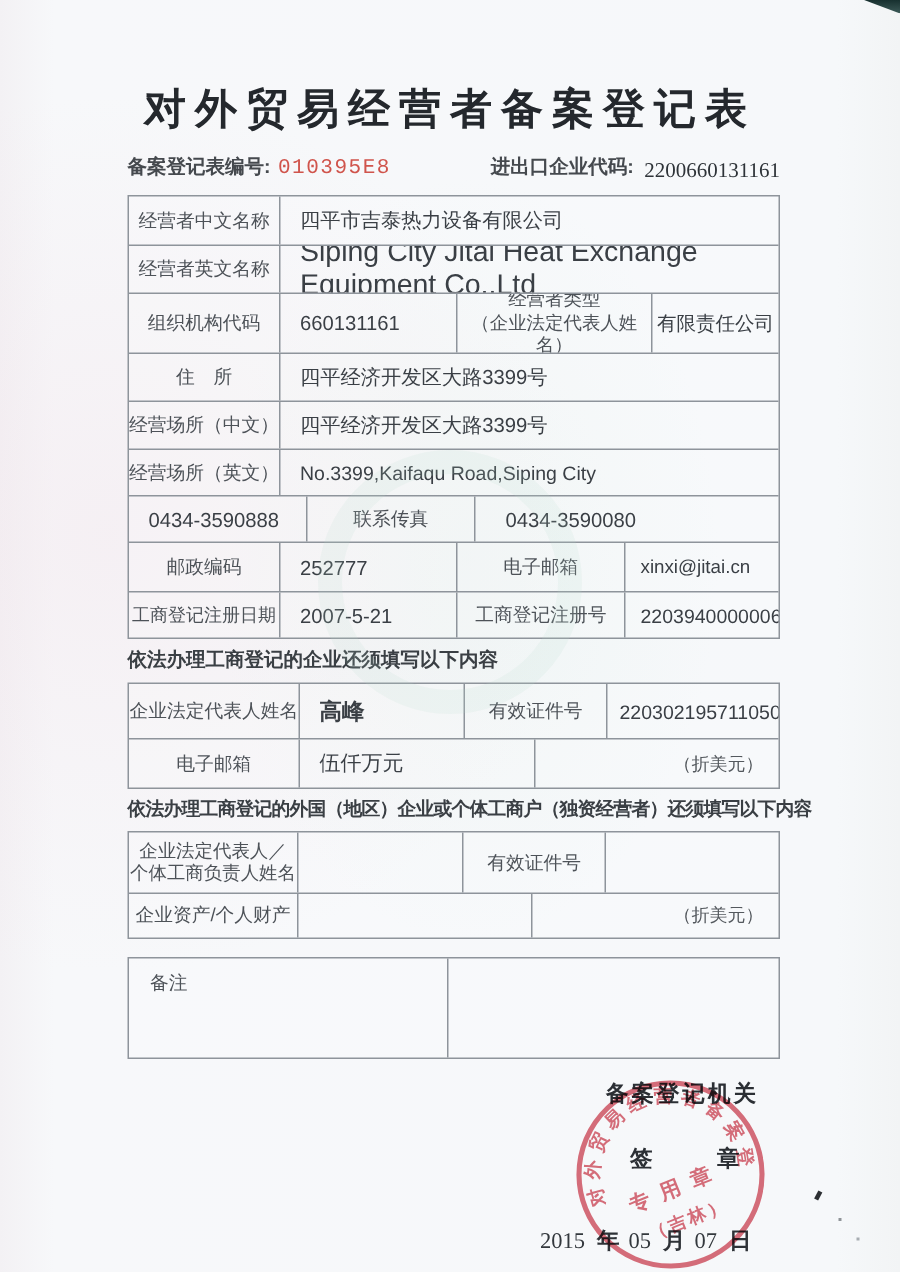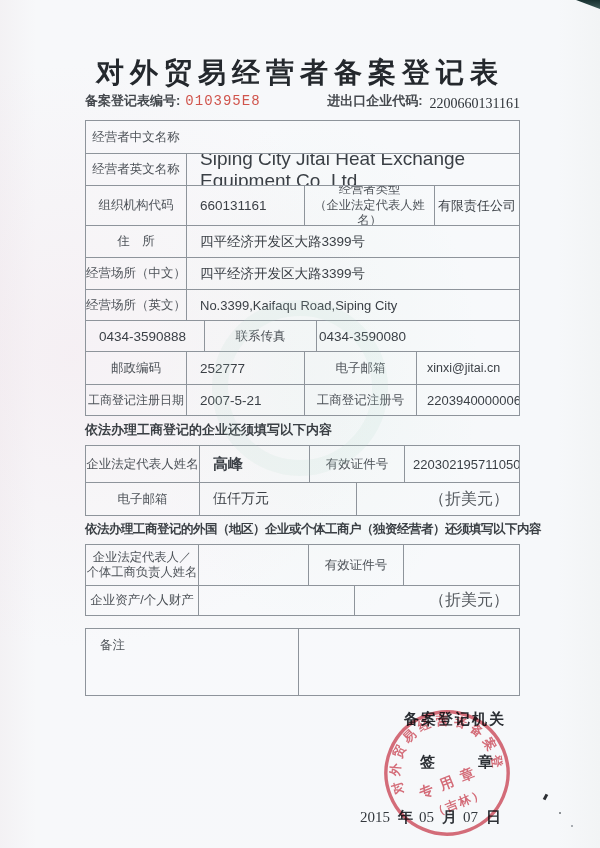--- a/index.html
+++ b/index.html
@@ -14,35 +14,35 @@
       linear-gradient(90deg,#f3f1f4 0%,#f7f8fa 6%,#f6f8fa 93%,#f2f4f5 100%);
   }
   .corner-sliver { position:absolute; top:0; right:0; width:26px; height:9px;
     background:linear-gradient(to bottom, #17302f, #3d5a58);
     clip-path:polygon(100% 0,8% 0,100% 100%); }
   .watermark { position:absolute; left:212px; top:300px; width:176px; height:176px;
     border:16px solid rgba(186,219,203,.14); border-radius:50%; }
   .title { margin-top:54px; text-align:center; font-size:28px; font-weight:bold;
     letter-spacing:6px; color:#24282d; }
   .content { width:435px; margin-left:85px; }
-  .meta { display:flex; justify-content:space-between; height:22px; }
+  .meta { display:flex; justify-content:space-between; margin-top:10px; height:22px; }
   .meta-left, .meta-right { display:flex; align-items:baseline; font-size:13px; color:#45494e; font-weight:bold; }
   .form-no { font-family:"Liberation Mono","DejaVu Sans Mono",monospace; font-weight:normal;
     color:#d0544c; font-size:14px; letter-spacing:1px; margin-left:5px; }
   .code-val { font-family:"Liberation Serif","DejaVu Serif",serif; font-weight:normal;
     color:#2e3338; font-size:14px; margin-left:7px; position:relative; top:3px; }
   .tbl { border:1px solid var(--bd); margin-top:6px; background:rgba(255,255,255,.18); }
   .tr { display:flex; border-top:1px solid var(--bd); }
   .tr:first-child { border-top:none; }
   .td { border-left:1px solid var(--bd); display:flex; align-items:center; overflow:hidden; }
   .td:first-child { border-left:none; }
   .lab { justify-content:center; text-align:center; font-size:12.5px; color:var(--lab); }
   .val { padding-left:13px; font-size:13.5px; color:var(--val); }
   .val.center { justify-content:center; padding-left:0; }
-  .usd { justify-content:flex-end; padding-right:10px; font-size:16px; color:#54595e; }
+  .usd { justify-content:flex-end; padding-right:10px; font-size:12px; color:#54595e; }
   .two-line { line-height:1.25; font-size:12.3px; }
   .sec-head { margin-top:5px; font-size:13px; font-weight:bold; color:#3a3f44; white-space:nowrap; }
   .sec-head.long { font-size:12.5px; letter-spacing:-0.5px; }
   .remarks-label { align-items:flex-start !important; justify-content:flex-start !important;
     padding:8px 0 0 14px; }
   .note { margin-top:6px; font-size:13px; color:#34383d; white-space:nowrap; }
   .footer { position:relative; width:100%; height:140px; }
   .authority { position:absolute; left:404px; top:14px; font-size:15px; font-weight:bold;
     letter-spacing:2px; color:#2b2f34; }
   .sign-seal { position:absolute; left:420px; top:57px; font-size:15px; font-weight:bold;
@@ -73,20 +73,21 @@
       </div>
       <div class="meta-right">
         <span>进出口企业代码:</span>
         <span class="code-val">2200660131161</span>
       </div>
     </div>
 
     <div class="tbl">
       <div class="tr" style="height:32px">
         <div class="td lab" style="flex:0 0 100px">经营者中文名称</div>
+        <div class="td val" style="flex:1">四平市吉泰热力设备有限公司</div>
       </div>
       <div class="tr" style="height:32px">
         <div class="td lab" style="flex:0 0 100px">经营者英文名称</div>
         <div class="td val" style="flex:1;font-size:19px">Siping City Jitai Heat Exchange Equipment Co,.Ltd</div>
       </div>
       <div class="tr" style="height:40px">
         <div class="td lab" style="flex:0 0 100px">组织机构代码</div>
         <div class="td val" style="flex:0 0 118px">660131161</div>
         <div class="td lab" style="flex:0 0 130px">
           <div class="two-line">
@@ -104,21 +105,21 @@
         <div class="td lab" style="flex:0 0 100px">经营场所（中文）</div>
         <div class="td val" style="flex:1">四平经济开发区大路3399号</div>
       </div>
       <div class="tr" style="height:31px">
         <div class="td lab" style="flex:0 0 100px">经营场所（英文）</div>
         <div class="td val" style="flex:1;font-size:13px">No.3399,Kaifaqu Road,Siping City</div>
       </div>
       <div class="tr" style="height:31px">
         <div class="td val" style="flex:0 0 118px">0434-3590888</div>
         <div class="td lab" style="flex:0 0 112px">联系传真</div>
-        <div class="td val" style="flex:1;padding-left:2px">0434-3590080</div>
+        <div class="td val" style="flex:1;padding-left:20px">0434-3590080</div>
       </div>
       <div class="tr" style="height:33px">
         <div class="td lab" style="flex:0 0 100px">邮政编码</div>
         <div class="td val" style="flex:0 0 118px">252777</div>
         <div class="td lab" style="flex:0 0 112px">电子邮箱</div>
         <div class="td val" style="flex:1;padding-left:10px;font-size:12.5px">xinxi@jitai.cn</div>
       </div>
       <div class="tr" style="height:31px">
         <div class="td lab" style="flex:0 0 100px;font-size:12px">工商登记注册日期</div>
         <div class="td val" style="flex:0 0 118px">2007-5-21</div>

